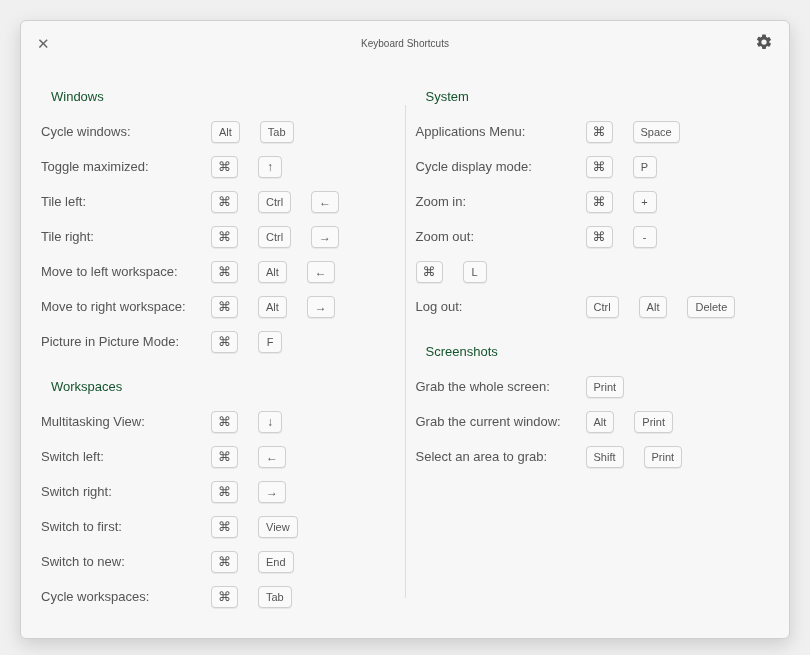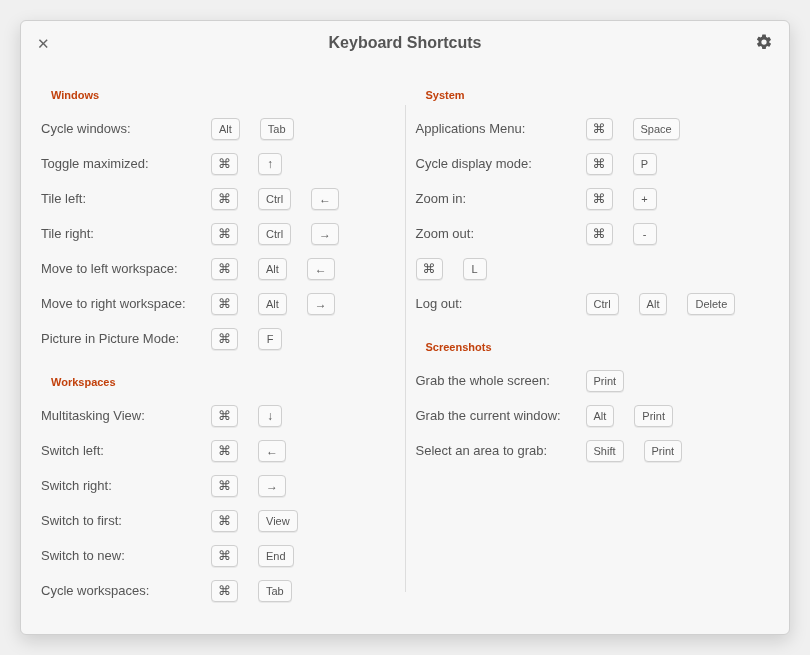--- a/index.html
+++ b/index.html
@@ -23,23 +23,23 @@
   }
   .header {
     position: relative;
     height: 44px;
     display: flex;
     align-items: center;
     justify-content: center;
     border-bottom: 0;
   }
   .header-title {
-    font-weight: 700;
+    font-weight: 400;
     color: #555;
-    font-size: 16px;
+    font-size: 10px;
   }
   .close-icon {
     position: absolute;
     left: 16px;
     top: 14px;
     font-size: 15px;
     color: #666;
     cursor: pointer;
   }
   .gear-icon {
@@ -57,24 +57,24 @@
   .left-col, .right-col {
     width: 50%;
     padding: 0 10px;
   }
   .vline {
     width: 1px;
     background: #ddd;
     margin: 40px 0 20px 0;
   }
   .section-title {
-    font-weight: 700;
-    color: #c2410c;
+    font-weight: 400;
+    color: #14532d;
     margin: 24px 0 14px 10px;
-    font-size: 11px;
+    font-size: 13px;
   }
   .row {
     display: flex;
     align-items: center;
     margin-bottom: 8px;
     min-height: 27px;
   }
   .label {
     width: 170px;
     text-align: left;

